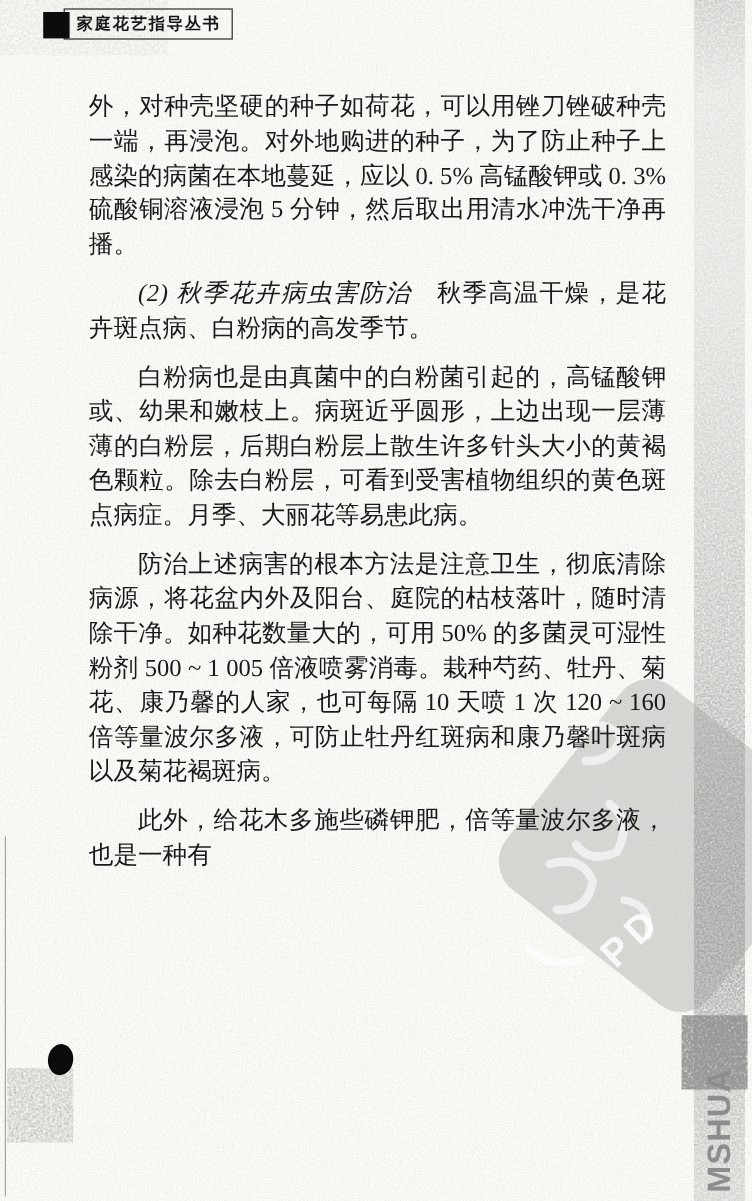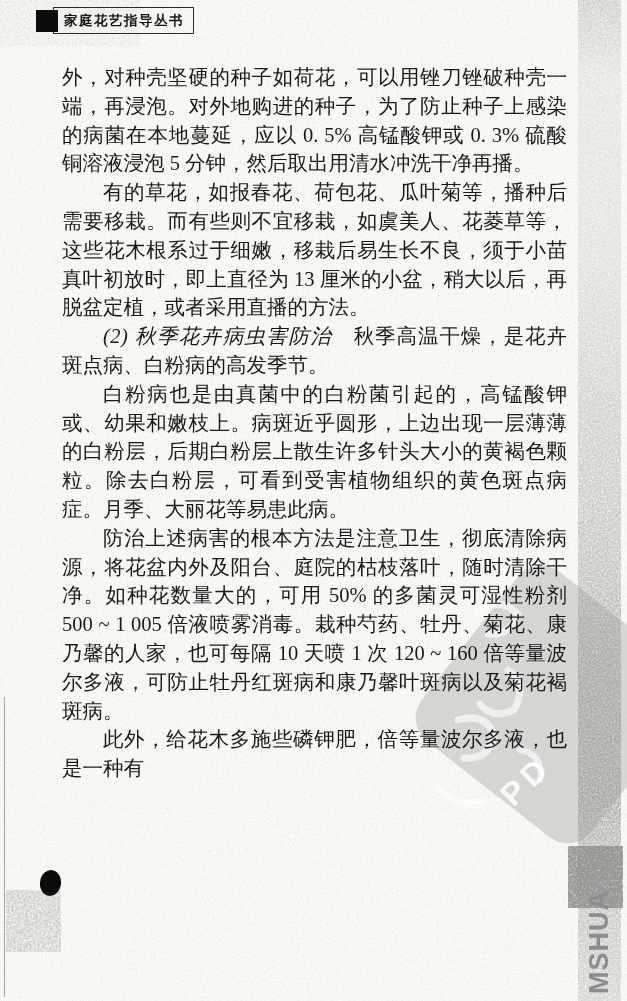--- a/index.html
+++ b/index.html
@@ -27,21 +27,21 @@
     background:#0c0c0c; z-index:6;
   }
 
   
   .text-column {
     position:absolute; left:62px; top:63px; width:505px;
     color:#191919; font-size:20.5px; line-height:28.8px;
     text-align:justify; text-justify:inter-ideograph;
     z-index:4;
   }
-  .para { margin:0; }
+  .para { margin:12px; }
   .para.indent { text-indent:2em; }
   .kai { font-style:italic; letter-spacing:0.5px; }
 
   
   .seal {
     position:absolute; left:447px; top:597px; width:215px; height:215px;
     background:rgba(168,168,165,0.42); border-radius:30px;
     transform:rotate(38deg); z-index:1;
   }
   .seal-marks { position:absolute; left:400px; top:560px; width:227px; height:300px; z-index:2; pointer-events:none; }
@@ -121,21 +121,20 @@
         <path d="M58 160 q26 -8 36 14 q-4 26 -30 24" stroke-width="7"></path>
         <path d="M120 190 q24 4 20 30" stroke-width="6"></path>
         <path d="M40 230 q18 18 44 10" stroke-width="6"></path>
       </g>
     </svg>
   </div>
   <div class="wm-letters">PD</div>
 
   <div class="text-column" id="text-column">
       <p class="para">外，对种壳坚硬的种子如荷花，可以用锉刀锉破种壳一端，再浸泡。对外地购进的种子，为了防止种子上感染的病菌在本地蔓延，应以 0. 5% 高锰酸钾或 0. 3% 硫酸铜溶液浸泡 5 分钟，然后取出用清水冲洗干净再播。</p>
-      <p class="para indent">有的草花，如报春花、荷包花、瓜叶菊等，播种后需要移栽。而有些则不宜移栽，如虞美人、花菱草等，这些花木根系过于细嫩，移栽后易生长不良，须于小苗真叶初放时，即上直径为 13 厘米的小盆，稍大以后，再脱盆定植，或者采用直播的方法。</p>
       <p class="para indent"><span class="kai">(2) 秋季花卉病虫害防治</span>　秋季高温干燥，是花卉斑点病、白粉病的高发季节。</p>
       <p class="para indent">白粉病也是由真菌中的白粉菌引起的，高锰酸钾或、幼果和嫩枝上。病斑近乎圆形，上边出现一层薄薄的白粉层，后期白粉层上散生许多针头大小的黄褐色颗粒。除去白粉层，可看到受害植物组织的黄色斑点病症。月季、大丽花等易患此病。</p>
       <p class="para indent">防治上述病害的根本方法是注意卫生，彻底清除病源，将花盆内外及阳台、庭院的枯枝落叶，随时清除干净。如种花数量大的，可用 50% 的多菌灵可湿性粉剂 500 ~ 1 005 倍液喷雾消毒。栽种芍药、牡丹、菊花、康乃馨的人家，也可每隔 10 天喷 1 次 120 ~ 160 倍等量波尔多液，可防止牡丹红斑病和康乃馨叶斑病以及菊花褐斑病。</p>
       <p class="para indent">此外，给花木多施些磷钾肥，倍等量波尔多液，也是一种有</p>
     </div>
 
   <div class="right-band">
     <svg class="noise-svg" xmlns="http://www.w3.org/2000/svg" preserveAspectRatio="none">
       <filter id="grainC">
           <feTurbulence type="fractalNoise" baseFrequency="0.55" numOctaves="3" seed="9" stitchTiles="stitch"></feTurbulence>

